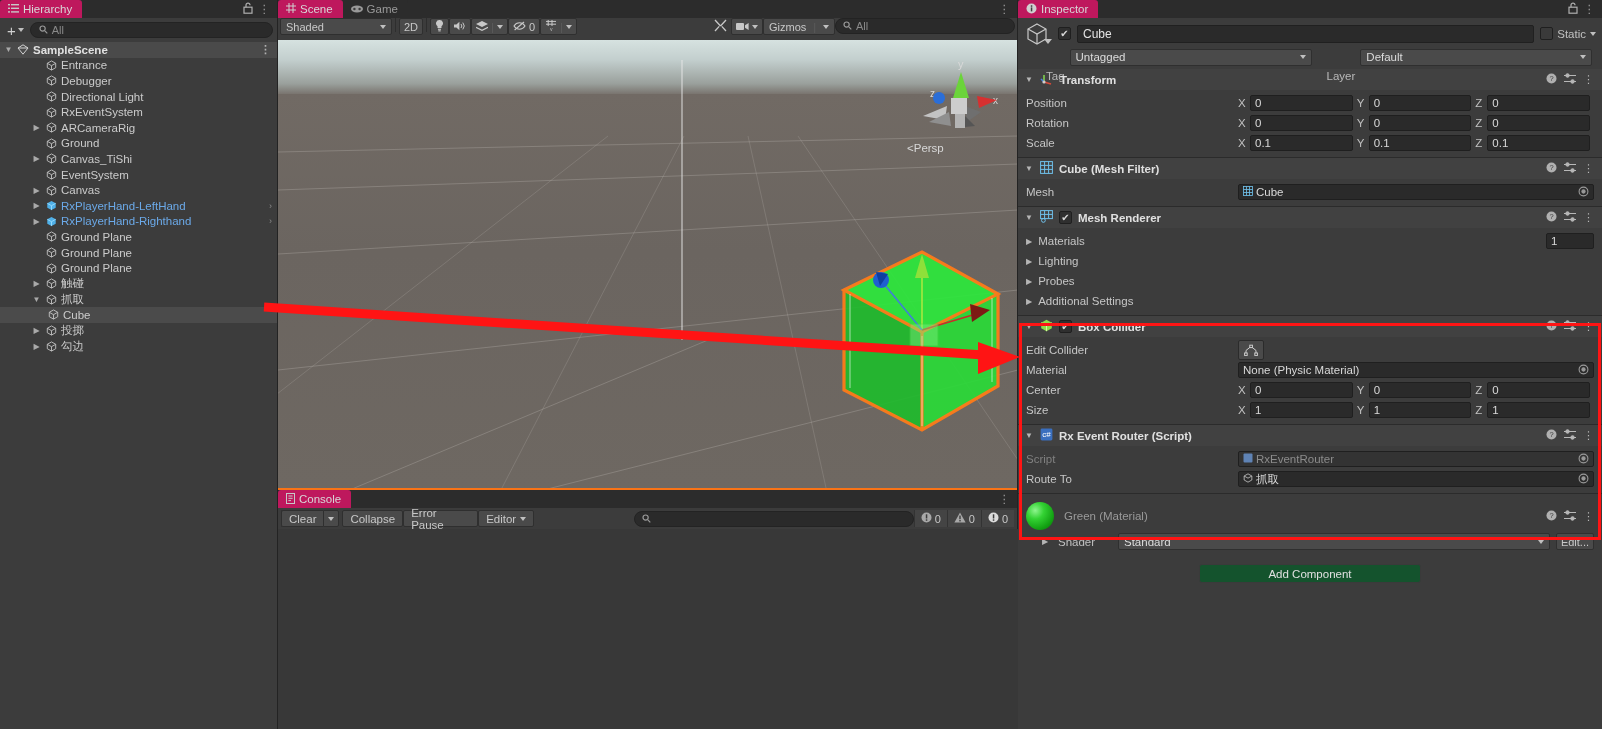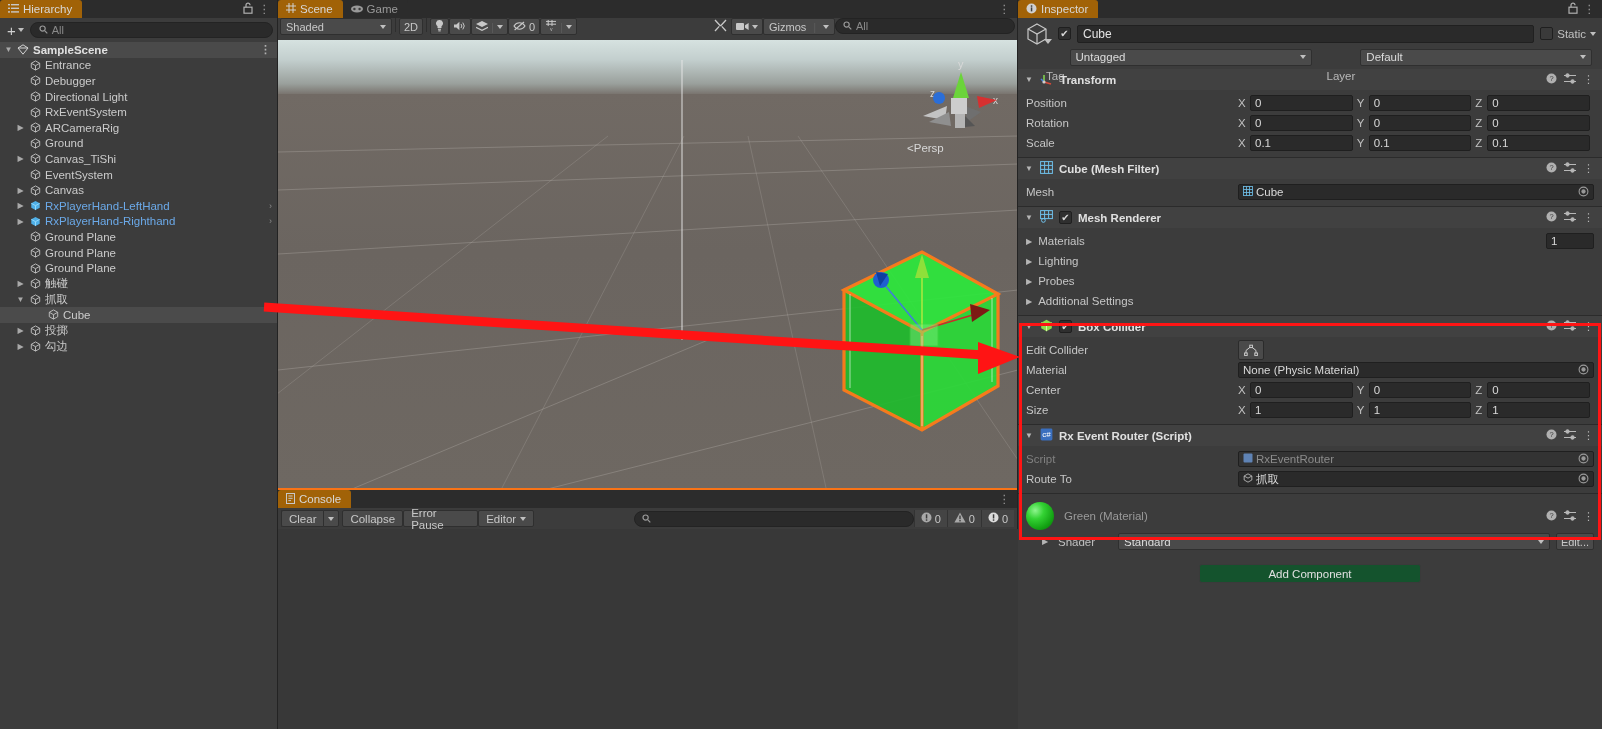--- a/index.html
+++ b/index.html
@@ -15,21 +15,21 @@
 
   
   .tabbar{
     height:18px; background:#2c2c2c; display:flex; align-items:flex-end;
     position:relative;
   }
   .tab{
     height:18px; padding:0 10px 0 8px; display:flex; align-items:center; gap:4px;
     background:#2c2c2c; color:#9a9a9a; font-size:11.5px; border-radius:3px 3px 0 0;
   }
-  .tab.active{ background:#a16207; color:#d8d8d8; }
+  .tab.active{ background:#be185d; color:#d8d8d8; }
   .tabbar .spacer{ flex:1; }
   .tabicons{ display:flex; align-items:center; gap:6px; padding:0 7px 2px 0; color:#9a9a9a; }
 
   
   .hierarchy{ width:278px; height:729px; background:#3c3c3c; display:flex; flex-direction:column;
     border-right:1px solid #232323; }
   .h-tool{ height:24px; background:#3c3c3c; display:flex; align-items:center; padding:0 4px; gap:3px;}
   .plusbtn{ display:flex; align-items:center; gap:2px; color:#d0d0d0; font-size:15px; line-height:1;
     padding:0 3px; cursor:default;}
   .caretdown{ width:0;height:0;border-left:3.5px solid transparent;border-right:3.5px solid transparent;
@@ -43,21 +43,21 @@
     height:15.6px; display:flex; align-items:center; gap:4px; padding-left:4px; position:relative;
     font-size:11.5px; color:#cbcbcb; white-space:nowrap;
   }
   .hrow.scene{ background:#4a4a4a; color:#e0e0e0; font-weight:bold; }
   .hrow.selected{ background:#4b4b4b; }
   .hrow .arrow{ width:9px; text-align:center; color:#a9a9a9; font-size:8px; flex:0 0 9px;}
   .hrow .ico{ flex:0 0 12px; display:flex; align-items:center; justify-content:center;}
   .hrow.prefab{ color:#6ba9e8; }
   .hrow .tailarrow{ position:absolute; right:5px; color:#8d8d8d; font-size:9px;}
   .hrow .kebab{ position:absolute; right:6px; color:#b0b0b0; font-size:11px; letter-spacing:0; }
-  .indent1{ padding-left:16px; }
+  .indent1{ padding-left:32px; }
   .indent2{ padding-left:34px; }
 
   
   .center{ width:740px; height:529px; display:flex; flex-direction:column; background:#383838;
     border-right:1px solid #232323;}
   .scene-wrap{ height:525px; display:flex; flex-direction:column; background:#3c3c3c; }
   .scenetoolbar{ height:22px; background:#3c3c3c; display:flex; gap:0px; padding:0 2px;}
   .tbtn{
     height:17px; min-width:19px; padding:0 4px; background:#4a4a4a; border:1px solid #2f2f2f;
     display:flex;align-items:center;justify-content:center;gap:3px;color:#c8c8c8;font-size:11px;

